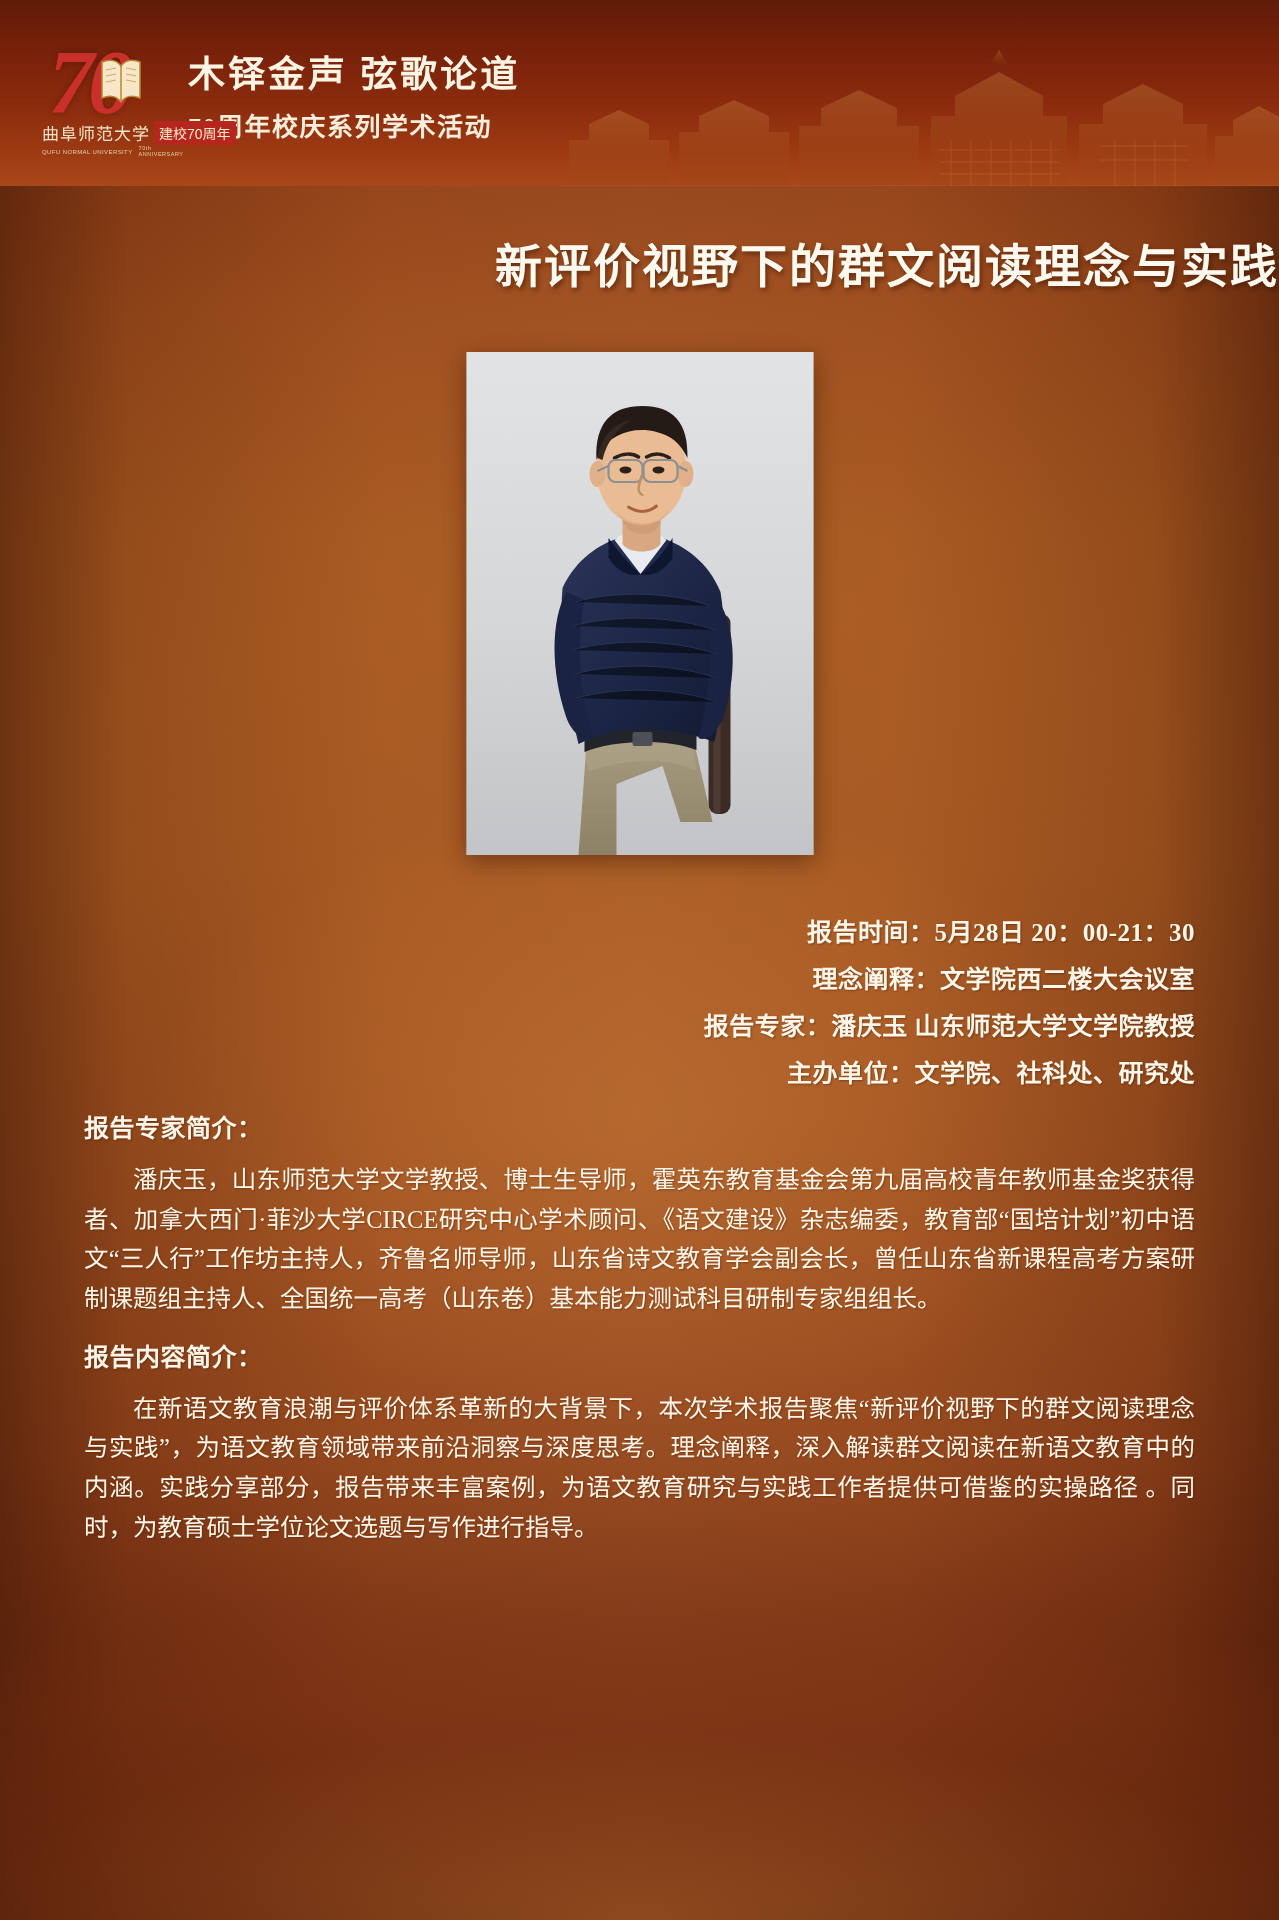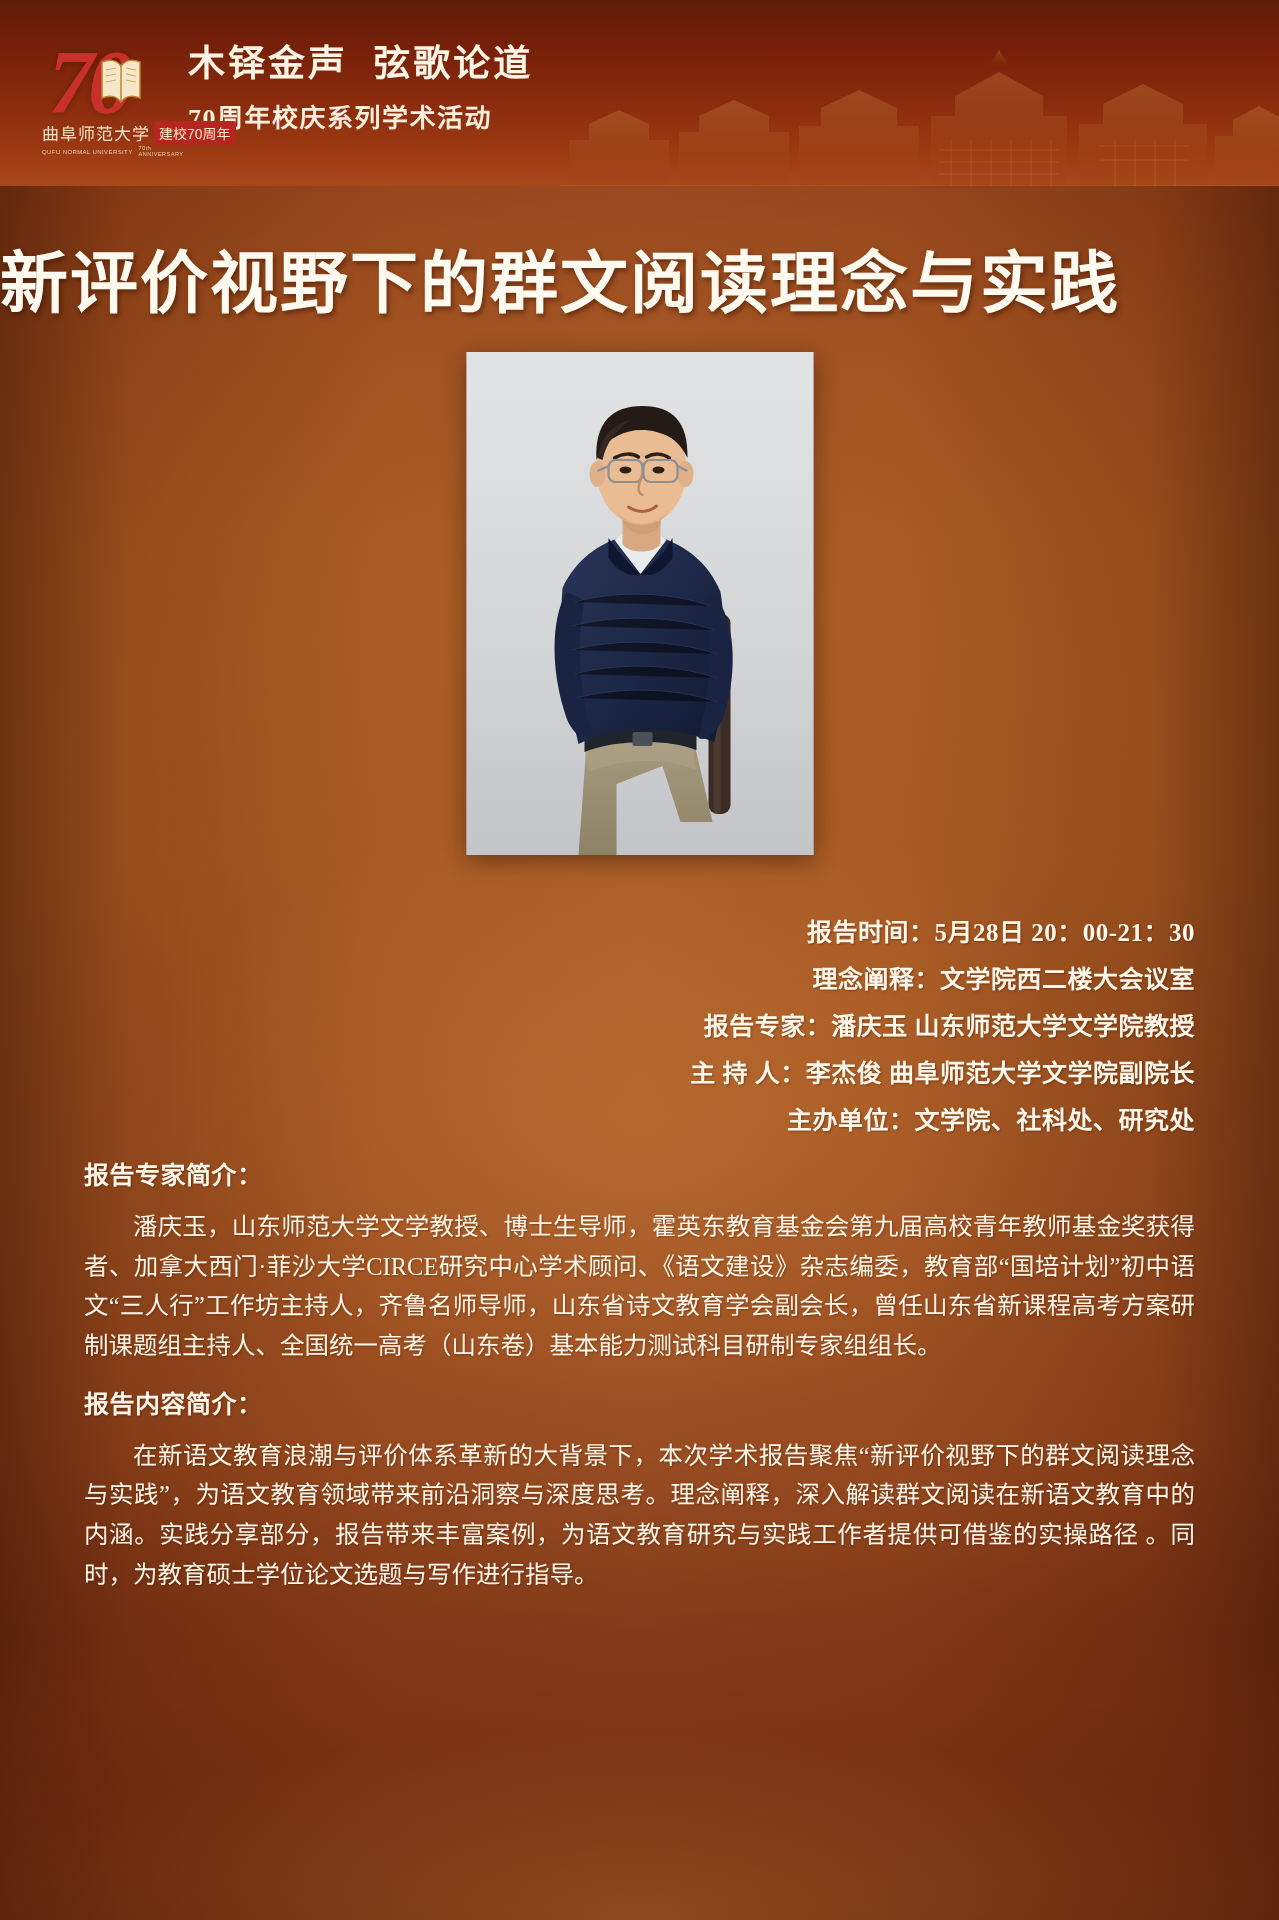--- a/index.html
+++ b/index.html
@@ -125,47 +125,48 @@
   .badge70-sub {
     font-size: 5.5px;
     color: #eccfa8;
     letter-spacing: 0.5px;
     margin-left: 6px;
   }
   .hdr-text {
     padding-top: 4px;
   }
   .hdr-title {
-    font-family: Liberation Mono, monospace;
+    font-family: Liberation Serif, serif;
     font-size: 37px;
     font-weight: 700;
     color: #fdf4e4;
     letter-spacing: 3px;
     line-height: 1.1;
     white-space: nowrap;
+    margin-top: 9px;
   }
   .hdr-sub {
     font-family: "Liberation Serif", "DejaVu Serif", serif;
     font-size: 26px;
     font-weight: 700;
     color: #fbeedd;
     letter-spacing: 1.5px;
     margin-top: 10px;
     white-space: nowrap;
   }
 
   
   .main-title {
     position: absolute;
     top: 228px;
     left: 0;
     right: 0;
-    text-align: left;
-    font-family: "Liberation Serif", "DejaVu Serif", serif;
-    font-size: 68px;
+    text-align: right;
+    font-family: "Liberation Serif", "DejaVu Serif", serif;
+    font-size: 47px;
     font-weight: 700;
     color: #fffaf0;
     letter-spacing: 2px;
     text-shadow: 2px 3px 5px rgba(60,18,2,0.55);
     z-index: 4;
   }
 
   
   .portrait-frame {
     position: absolute;
@@ -379,21 +380,20 @@
 
       <path d="M150 158 C160 176 192 176 202 158 C196 178 156 180 150 158 Z" fill="#d6a078" opacity="0.5"></path>
     </svg>
   </div>
 
   <div class="info">
 
     <div class="info-line">报告时间：5月28日 20：00-21：30</div>
     <div class="info-line">理念阐释：文学院西二楼大会议室</div>
     <div class="info-line">报告专家：潘庆玉  山东师范大学文学院教授</div>
-    <div class="info-line">主 持 人：李杰俊 曲阜师范大学文学院副院长</div>
     <div class="info-line">主办单位：文学院、社科处、研究处</div>
 
     <div class="sec-heading">报告专家简介：</div>
     <p class="para">潘庆玉，山东师范大学文学教授、博士生导师，霍英东教育基金会第九届高校青年教师基金奖获得者、加拿大西门·菲沙大学CIRCE研究中心学术顾问、《语文建设》杂志编委，教育部“国培计划”初中语文“三人行”工作坊主持人，齐鲁名师导师，山东省诗文教育学会副会长，曾任山东省新课程高考方案研制课题组主持人、全国统一高考（山东卷）基本能力测试科目研制专家组组长。</p>
 
     <div class="sec-heading">报告内容简介：</div>
     <p class="para">在新语文教育浪潮与评价体系革新的大背景下，本次学术报告聚焦“新评价视野下的群文阅读理念与实践”，为语文教育领域带来前沿洞察与深度思考。理念阐释，深入解读群文阅读在新语文教育中的内涵。实践分享部分，报告带来丰富案例，为语文教育研究与实践工作者提供可借鉴的实操路径 。同时，为教育硕士学位论文选题与写作进行指导。</p>
 
   </div>
 

